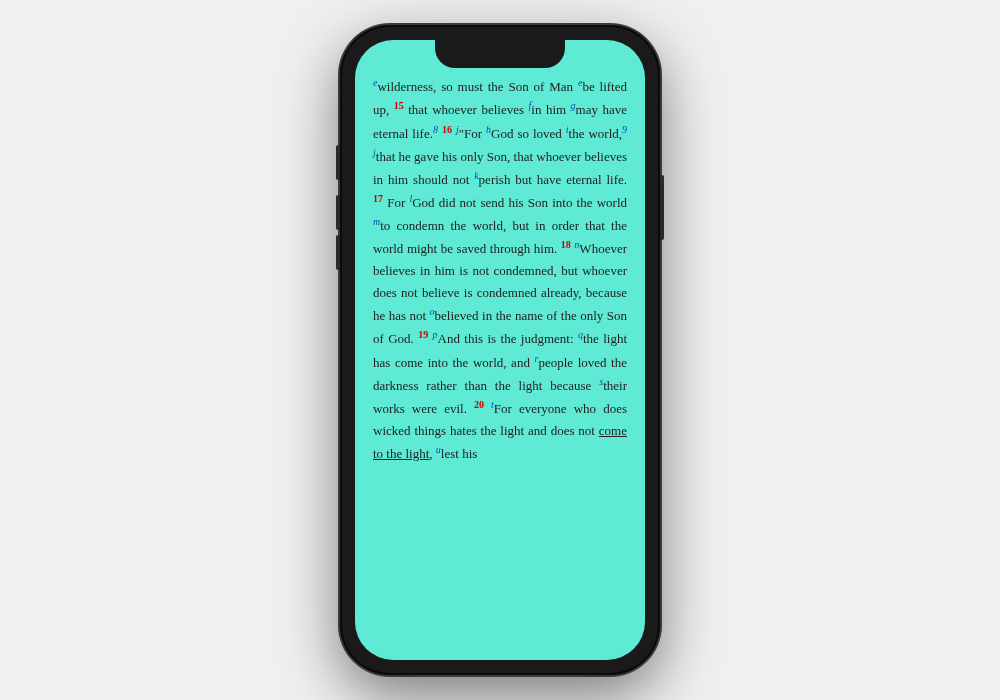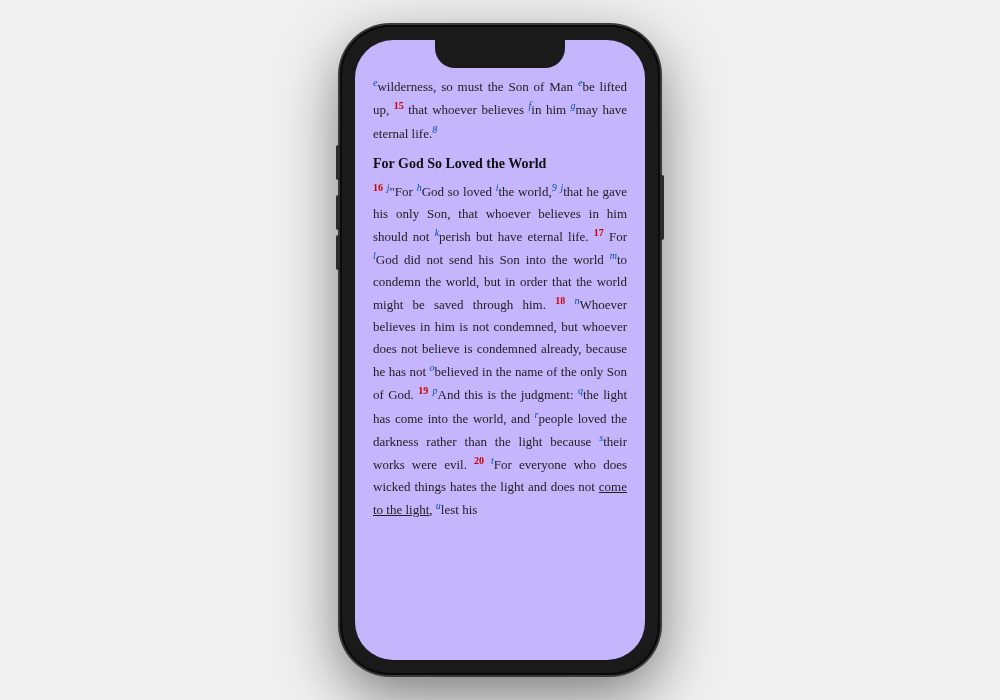--- a/index.html
+++ b/index.html
@@ -48,21 +48,21 @@
       top: 150px;
       width: 4px;
       height: 65px;
       background: #2a2a2a;
       border-radius: 0 2px 2px 0;
     }
 
     .phone-screen {
       width: 290px;
       height: 620px;
-      background: #c4b5fd;
+      background: #5eead4;
       border-radius: 38px;
       overflow: hidden;
       position: relative;
     }
 
     
     .notch {
       position: absolute;
       top: 0;
       left: 50%;
@@ -124,21 +124,20 @@
 
 <div class="phone-outer">
   <div class="phone-screen">
     <div class="notch"></div>
     <div class="screen-content">
       <div class="bible-text">
         <span>
           <span style="color:#0055aa; font-size:10px; vertical-align:super; font-style:italic;">e</span>wilderness, so must the Son of Man <span class="footnote-ref">e</span>be lifted up, <span class="verse-num">15</span> that whoever believes <span class="footnote-ref">f</span>in him <span class="footnote-ref">g</span>may have eternal life.<span class="footnote-ref">8</span>
         </span>
 
-        <div class="section-heading">For God So Loved the World</div>
 
         <span>
           <span class="verse-num">16</span> <span class="footnote-ref">j</span>"For <span class="footnote-ref">h</span>God so loved <span class="footnote-ref">i</span>the world,<span class="footnote-ref">9</span> <span class="footnote-ref">j</span>that he gave his only Son, that whoever believes in him should not <span class="footnote-ref">k</span>perish but have eternal life. <span class="verse-num">17</span> For <span class="footnote-ref">l</span>God did not send his Son into the world <span class="footnote-ref">m</span>to condemn the world, but in order that the world might be saved through him. <span class="verse-num">18</span> <span class="footnote-ref">n</span>Whoever believes in him is not condemned, but whoever does not believe is condemned already, because he has not <span class="footnote-ref">o</span>believed in the name of the only Son of God. <span class="verse-num">19</span> <span class="footnote-ref">p</span>And this is the judgment: <span class="footnote-ref">q</span>the light has come into the world, and <span class="footnote-ref">r</span>people loved the darkness rather than the light because <span class="footnote-ref">s</span>their works were evil. <span class="verse-num">20</span> <span class="footnote-ref">t</span>For everyone who does wicked things hates the light and does not <span class="underlined">come to the light</span>, <span class="footnote-ref">u</span>lest his
         </span>
       </div>
     </div>
   </div>
 </div>
 
 </body></html>

